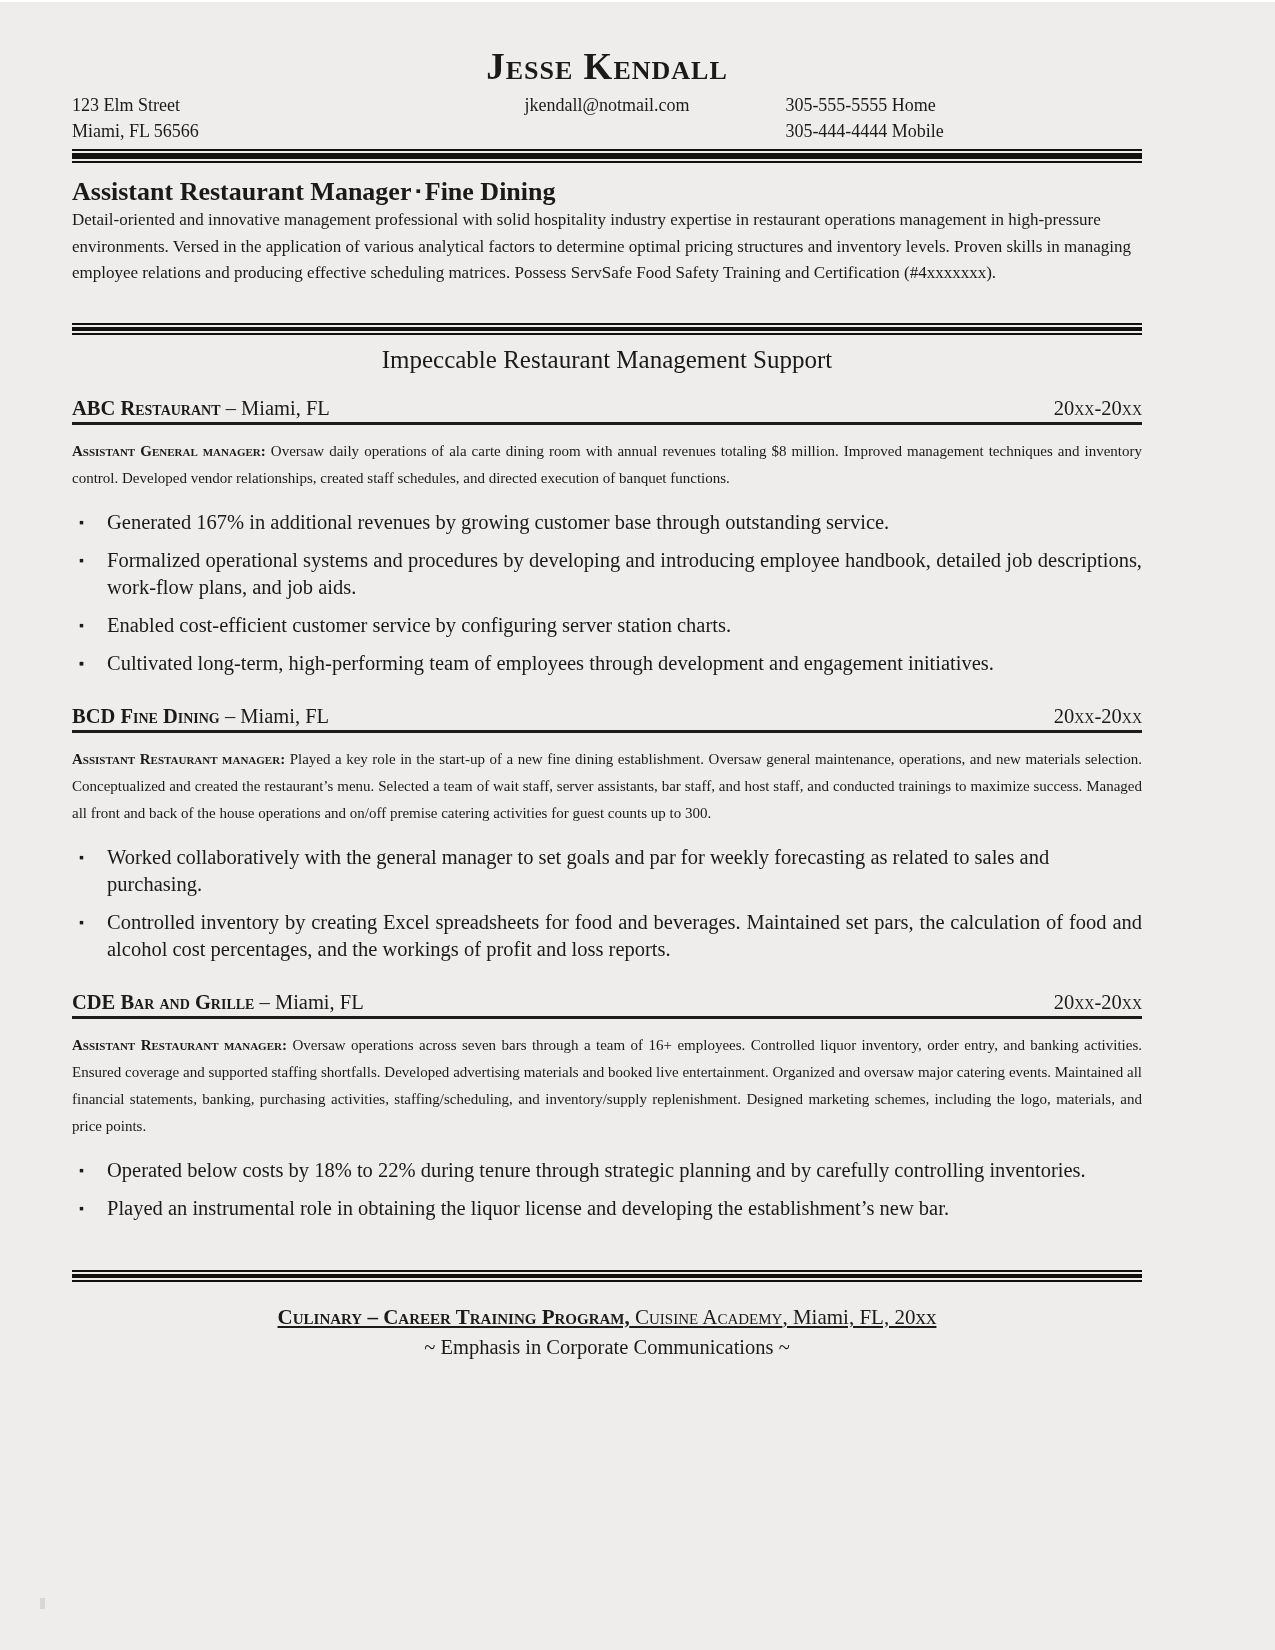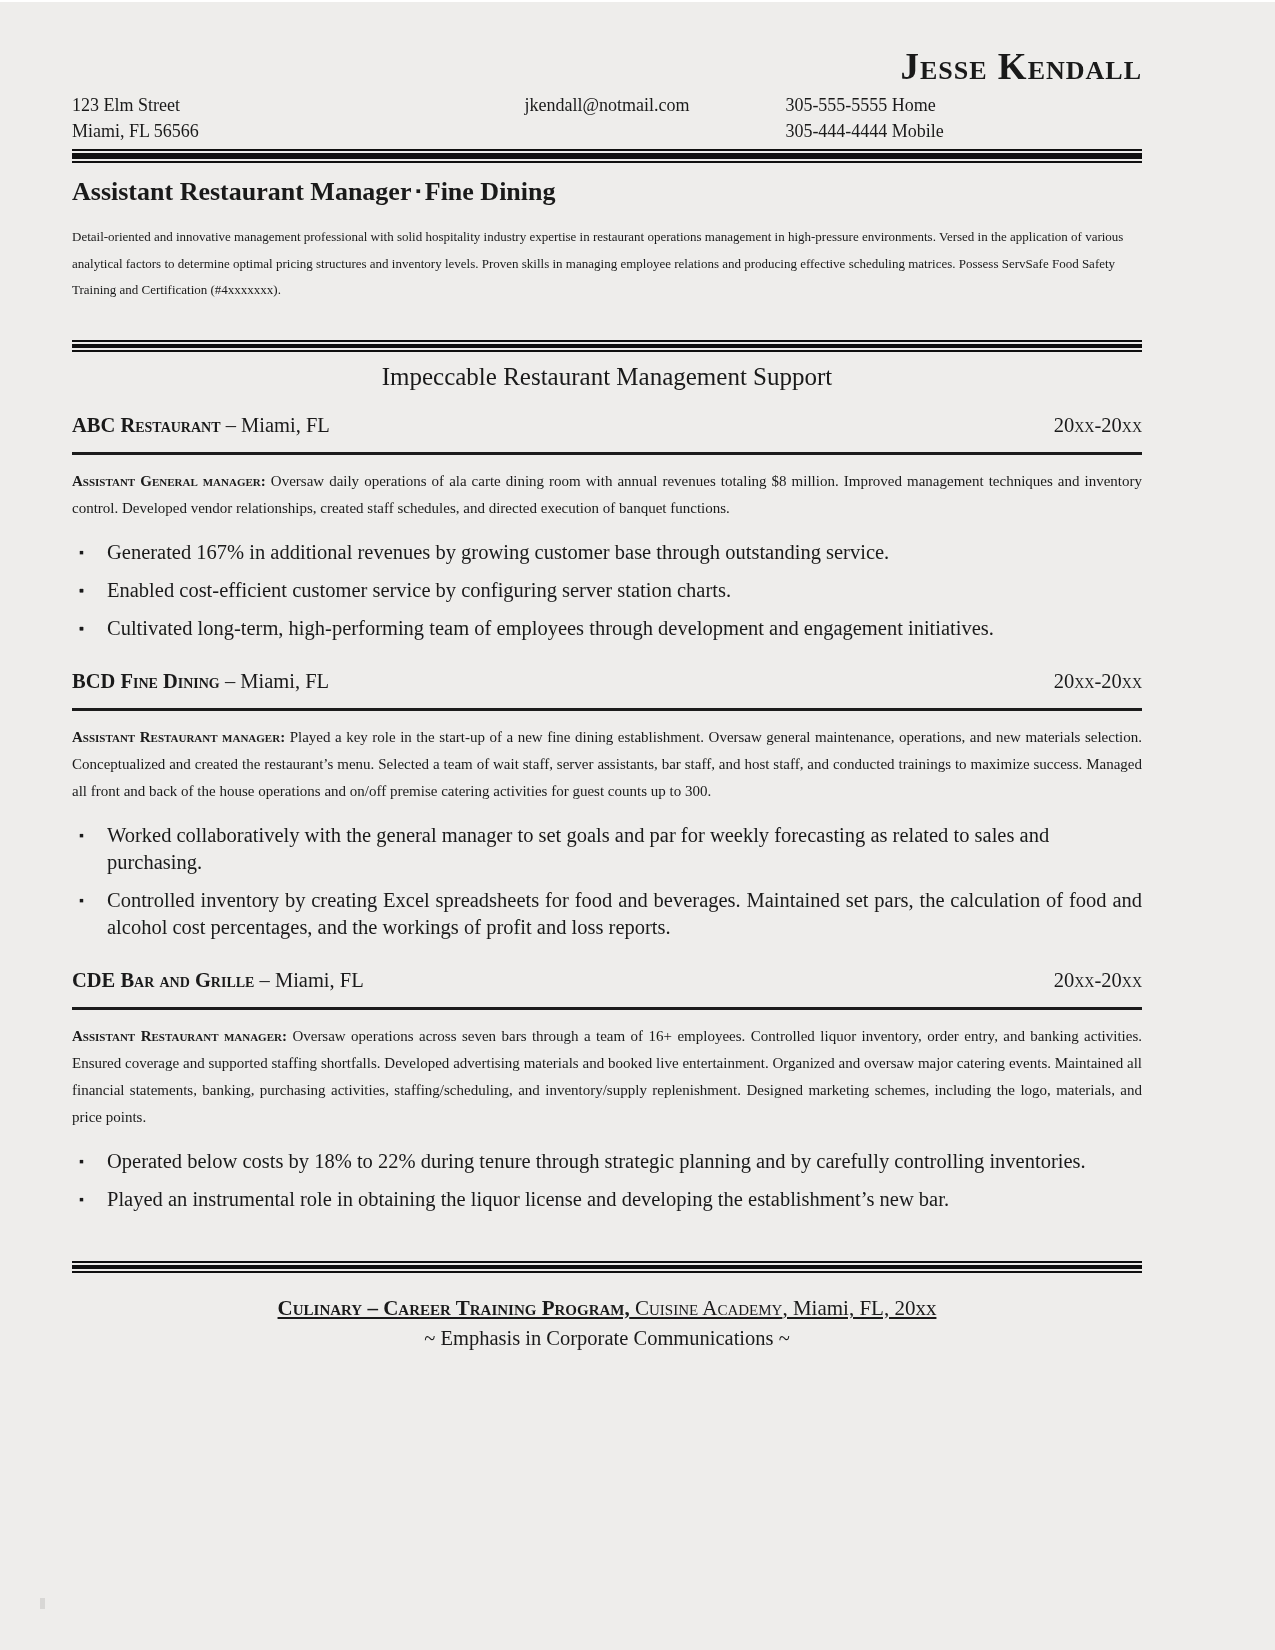--- a/index.html
+++ b/index.html
@@ -19,21 +19,21 @@
     width: 1275px;
     height: 1650px;
     background: #eeedeb;
     border-top: 2px solid #ffffff;
     padding: 0 133px 0 72px; 
     position: relative;
   }
   
   .name {
     margin: 46px 0 0 0;
-    text-align: right;
+    text-align: center;
     font-size: 37px;
     font-weight: 700;
     font-variant: small-caps;
     letter-spacing: 1px;
     line-height: 1.05;
   }
   .contact {
     display: flex;
     justify-content: space-between;
     align-items: flex-start;
@@ -60,38 +60,38 @@
     font-size: 26px;
     font-weight: 700;
     line-height: 1.1;
   }
   .doc-title .tsep {
     font-size: 15px;
     vertical-align: 4px;
     padding: 0 4px;
   }
   .summary {
-    margin: 18px 0 0 0;
-    font-size: 13px;
+    margin: 1px 0 0 0;
+    font-size: 17px;
     line-height: 26.5px;
   }
   
   .section-heading {
     margin: 10px 0 0 0;
     text-align: center;
     font-size: 25px;
     font-weight: 400;
     line-height: 1.2;
   }
   .job-header {
     display: flex;
     justify-content: space-between;
     align-items: baseline;
     border-bottom: 3px solid #1c1c1c;
-    padding-bottom: 15px;
+    padding-bottom: 2px;
     font-size: 20.5px;
     line-height: 24px;
   }
   .job-header.first  { margin-top: 21px; }
   .job-header.later  { margin-top: 27px; }
   .company { font-weight: 700; font-variant: small-caps; }
   .dates { font-variant: small-caps; }
   .job-desc {
     margin: 13px 0 0 0;
     font-size: 15px;
@@ -183,21 +183,21 @@
 
   <h3 class="section-heading">Impeccable Restaurant Management Support</h3>
 
   <div class="job-header first">
     <div><span class="company">ABC Restaurant</span><span> – Miami, FL</span></div>
     <div class="dates">20xx-20xx</div>
   </div>
   <p class="job-desc"><span class="role">Assistant General manager:</span><span> Oversaw daily operations of ala carte dining room with annual revenues totaling $8 million. Improved management techniques and inventory control. Developed vendor relationships, created staff schedules, and directed execution of banquet functions.</span></p>
   <ul class="bullets">
     <li><span class="mk">▪</span><span>Generated 167% in additional revenues by growing customer base through outstanding service.</span></li>
-    <li class="justify"><span class="mk">▪</span></li>
+    <li class="justify"><span class="mk">▪</span><span>Formalized operational systems and procedures by developing and introducing employee handbook, detailed job descriptions, work-flow plans, and job aids.</span></li>
     <li><span class="mk">▪</span><span>Enabled cost-efficient customer service by configuring server station charts.</span></li>
     <li><span class="mk">▪</span></li>
     <li><span class="mk">▪</span><span>Cultivated long-term, high-performing team of employees through development and engagement initiatives.</span></li>
   </ul>
 
   <div class="job-header later">
     <div><span class="company">BCD Fine Dining</span><span> – Miami, FL</span></div>
     <div class="dates">20xx-20xx</div>
   </div>
   <p class="job-desc"><span class="role">Assistant Restaurant manager:</span><span> Played a key role in the start-up of a new fine dining establishment. Oversaw general maintenance, operations, and new materials selection. Conceptualized and created the restaurant’s menu. Selected a team of wait staff, server assistants, bar staff, and host staff, and conducted trainings to maximize success. Managed all front and back of the house operations and on/off premise catering activities for guest counts up to 300.</span></p>

